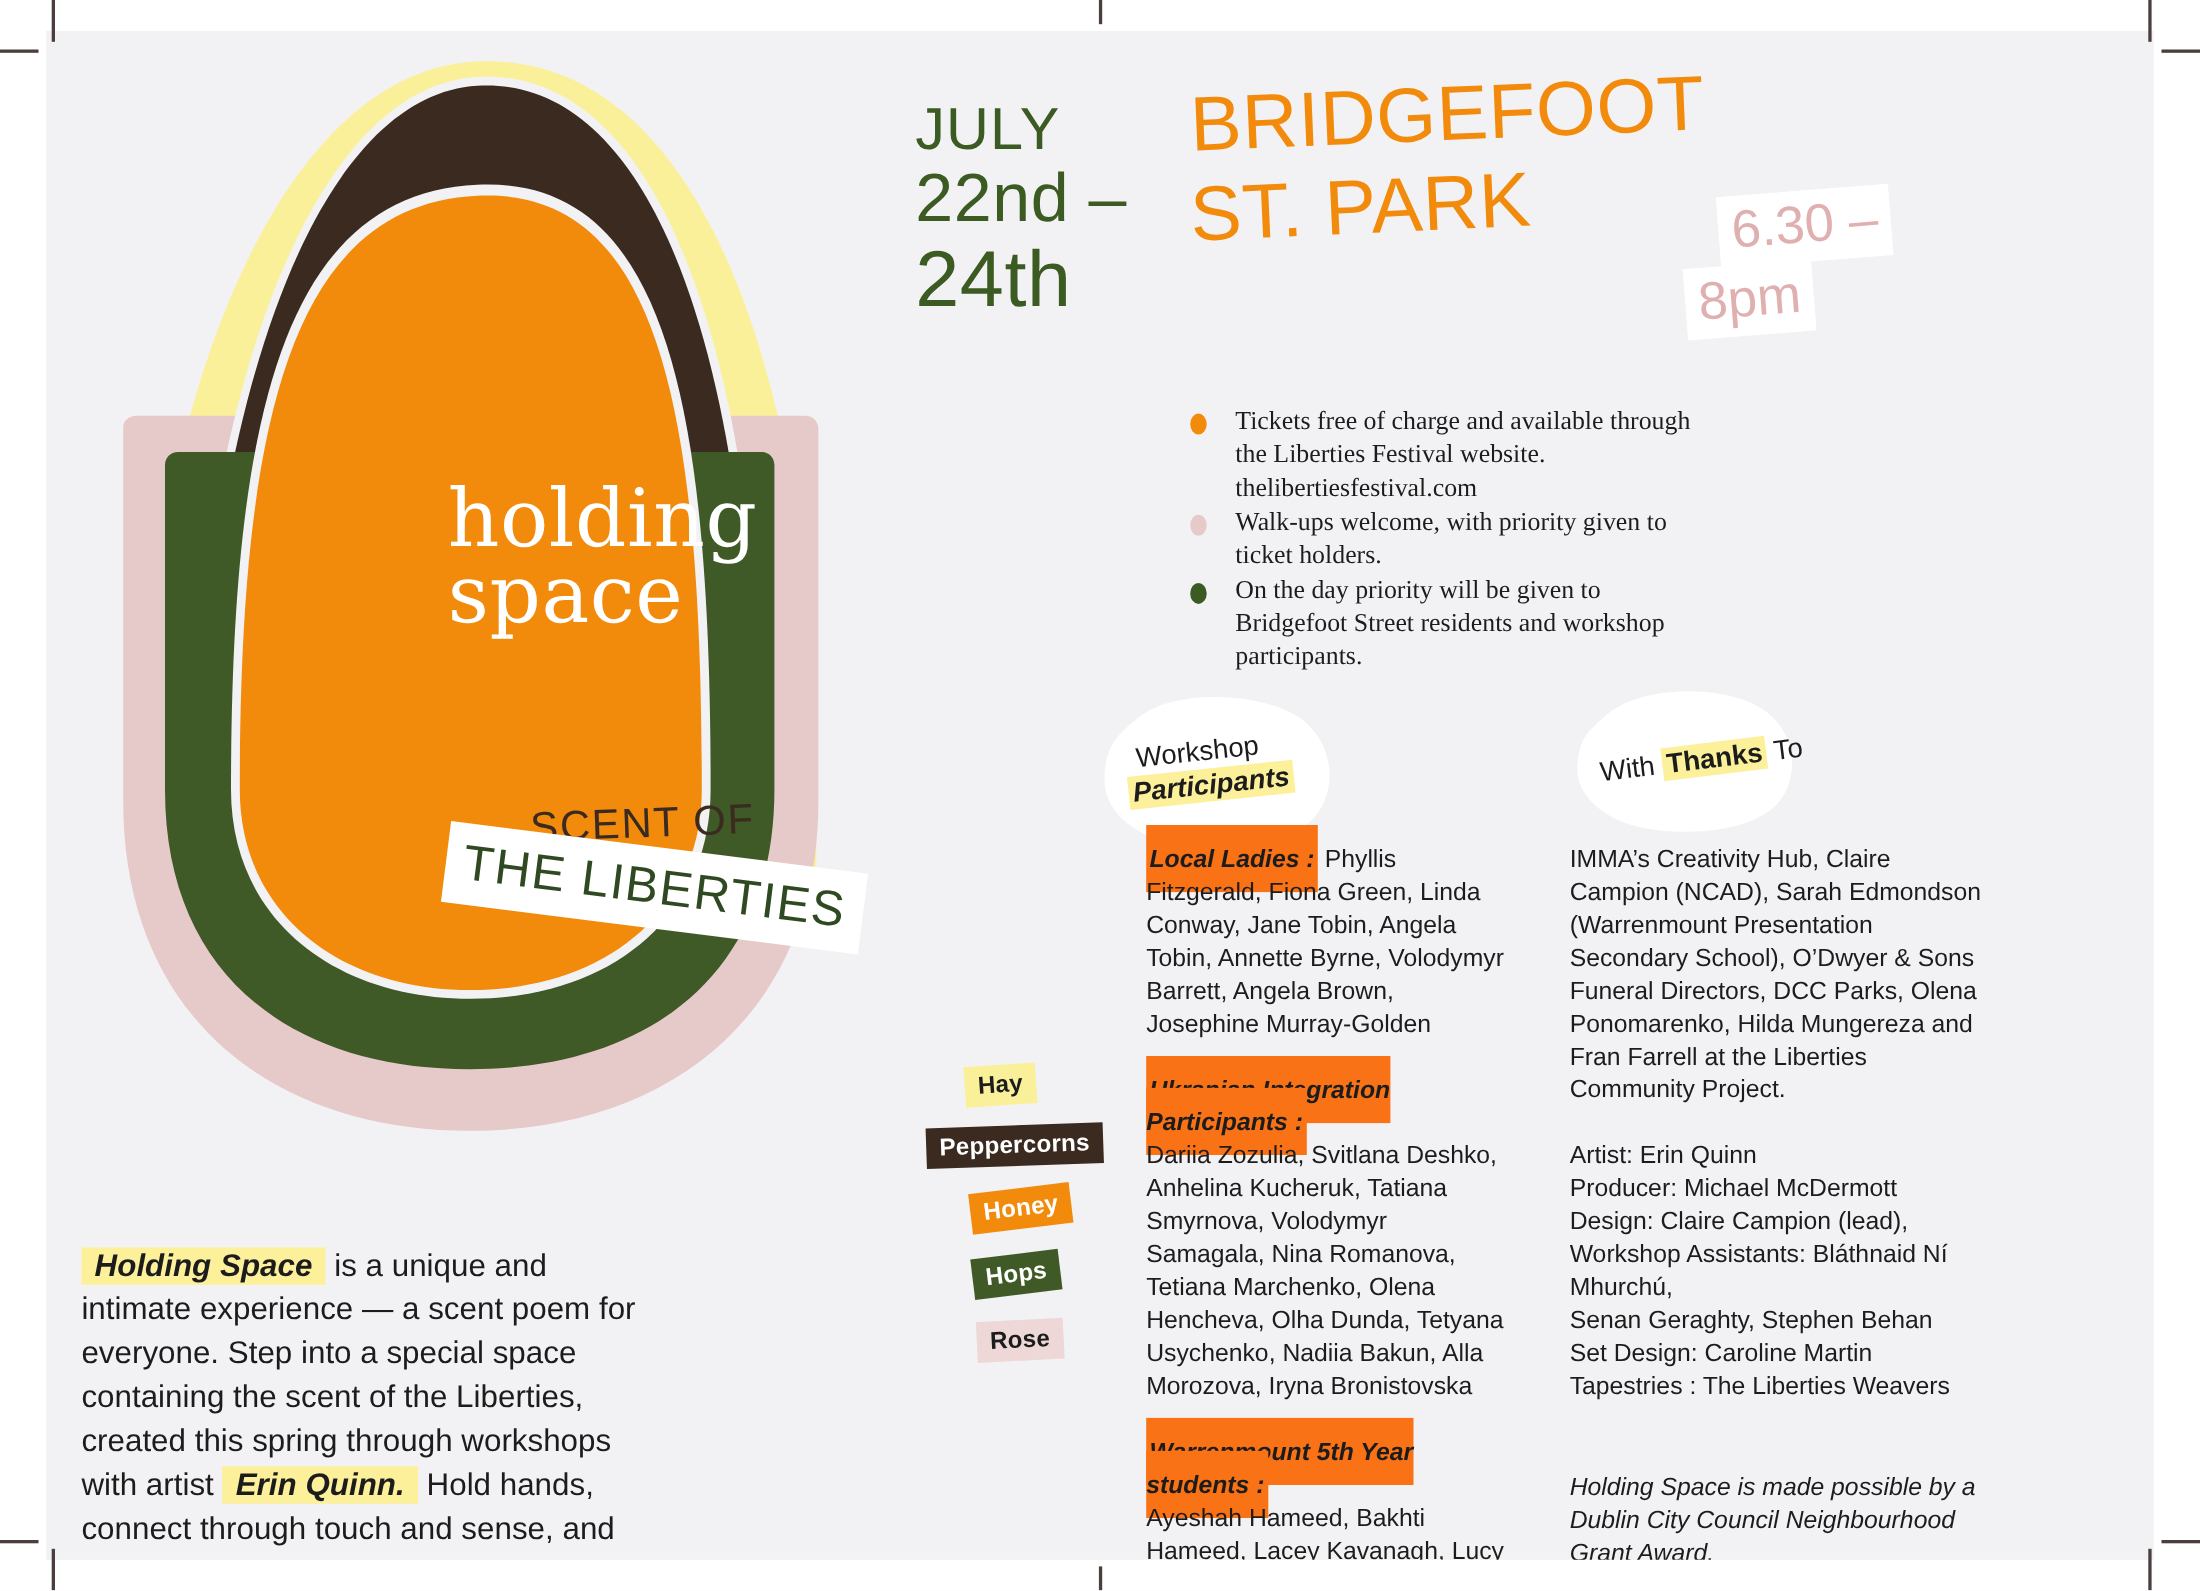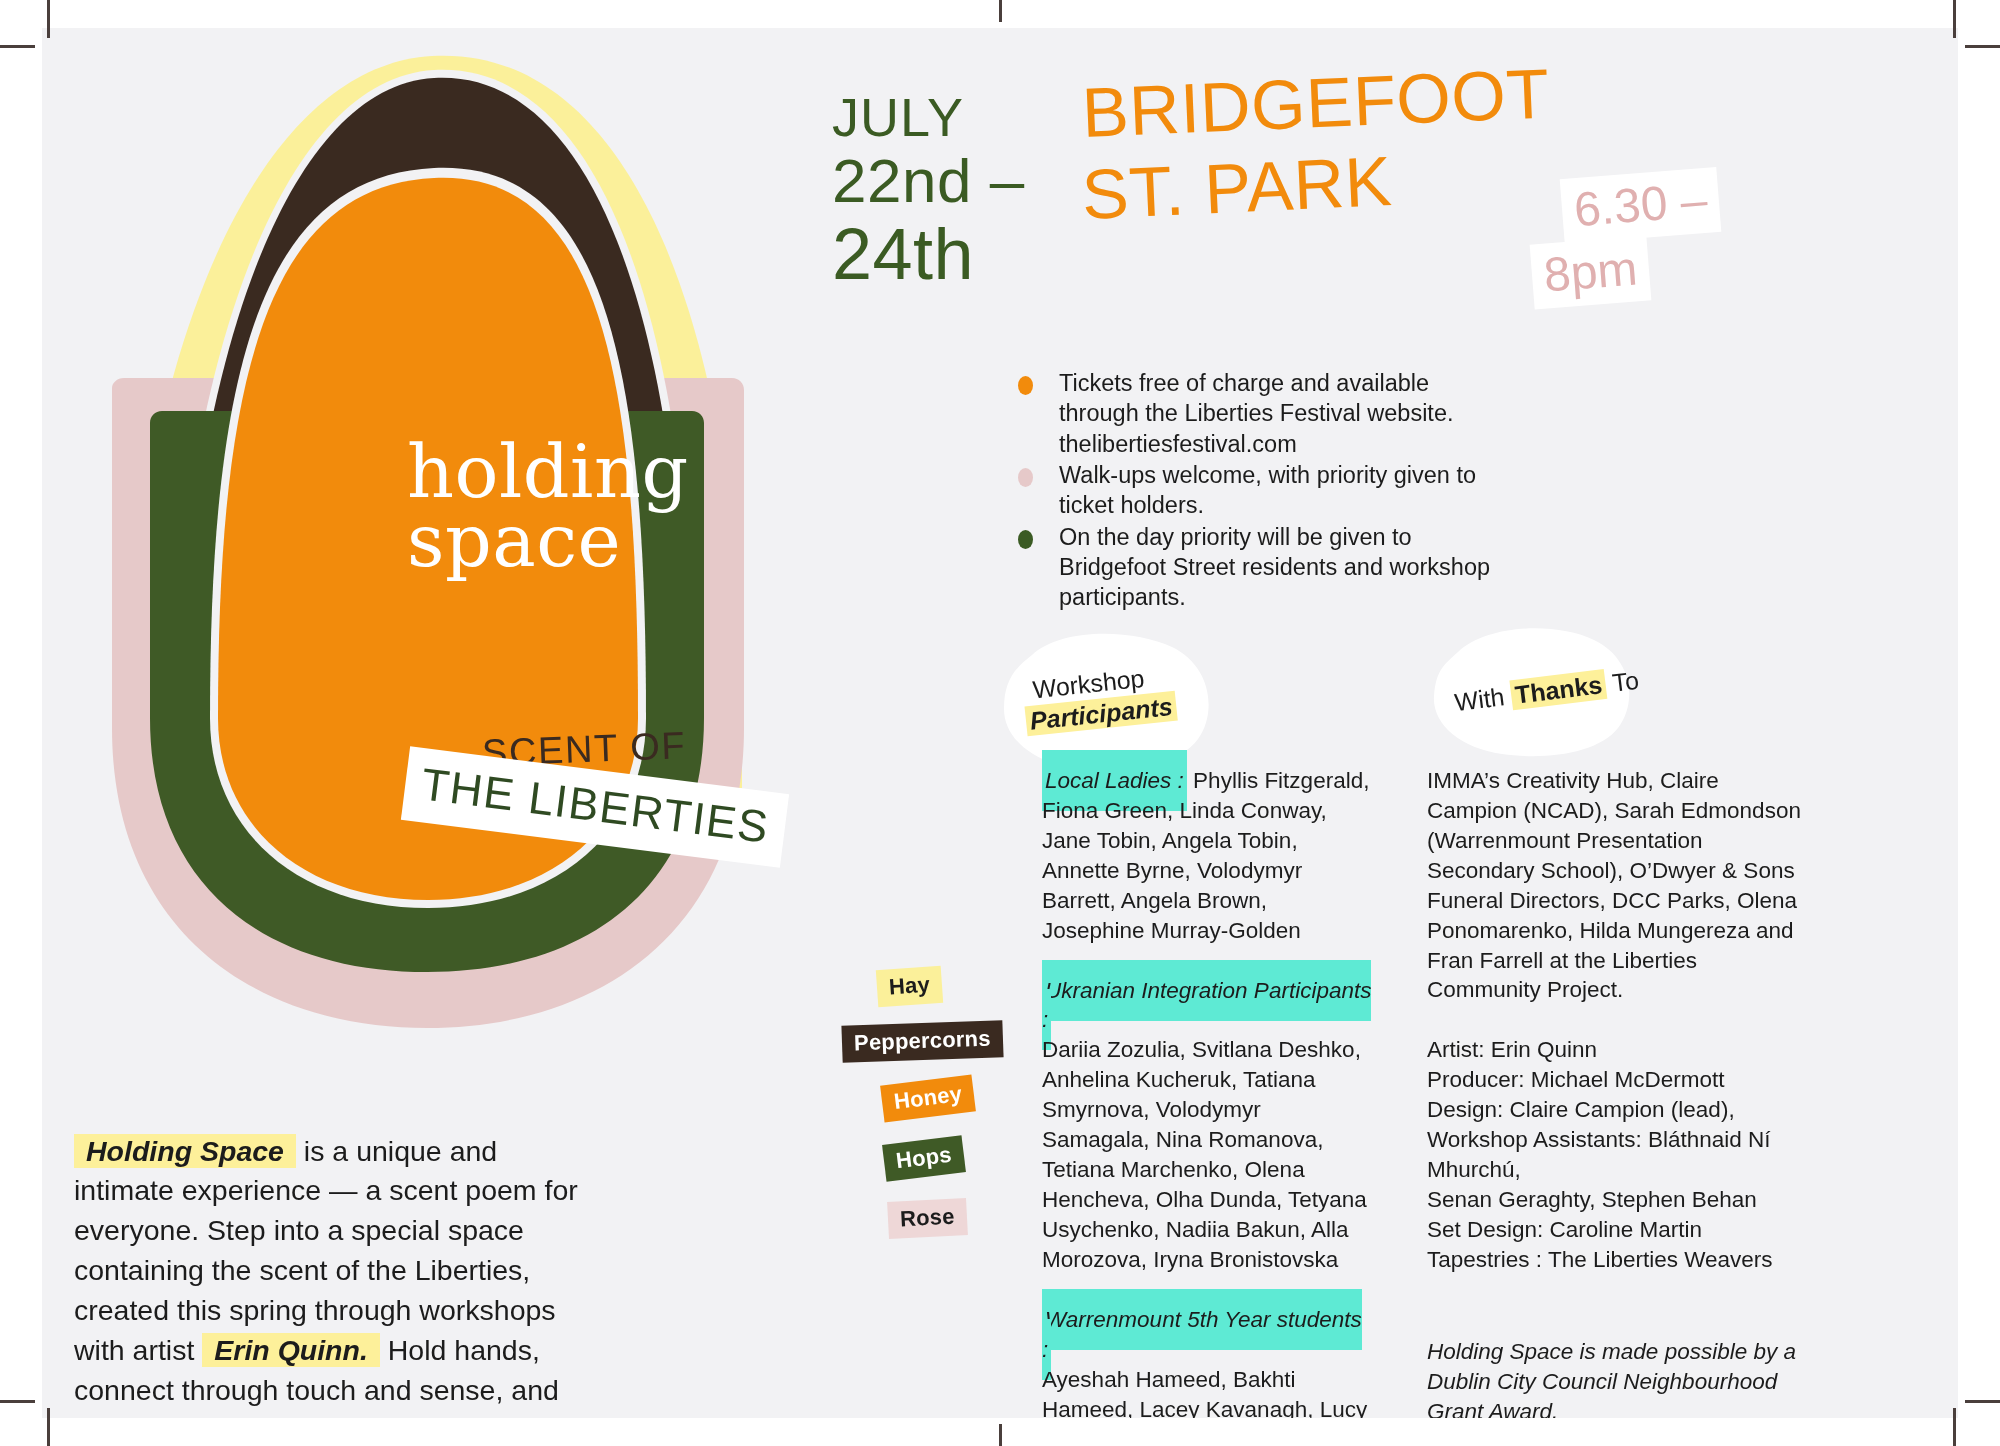--- a/index.html
+++ b/index.html
@@ -179,24 +179,25 @@
     font-size: 48px;
     padding: 4px 12px 6px 12px;
     white-space: nowrap;
   }
   .time-1 { left: 730px; top: 105px; transform: rotate(-4.5deg); }
   .time-2 { left: 700px; top: 172px; transform: rotate(-4.5deg); }
 
   
   #bullets {
     position: absolute;
-    left: 976px;
+    left: 1040px;
     top: 340px;
     width: 480px;
     z-index: 9;
+    font-family: Liberation Serif, serif;
   }
   .bullet-row {
     display: flex;
     align-items: flex-start;
     margin-bottom: 1px;
   }
   .dot {
     width: 15px;
     height: 19px;
     border-radius: 50%;
@@ -240,23 +241,23 @@
 
   
   .col-text {
     position: absolute;
     z-index: 9;
     font-size: 22.5px;
     line-height: 1.33;
     color: #1c1c1c;
   }
   .sec-head {
-    background: #5eead4;
+    background: #f97316;
     font-style: italic;
-    font-weight: 400;
+    font-weight: 700;
     padding: 18px 3px;
   }
   .para { margin-bottom: 30px; }
   .italic-note { font-style: italic; }
 </style>
 </head>
 <body>
 
 <div id="poster">
 

